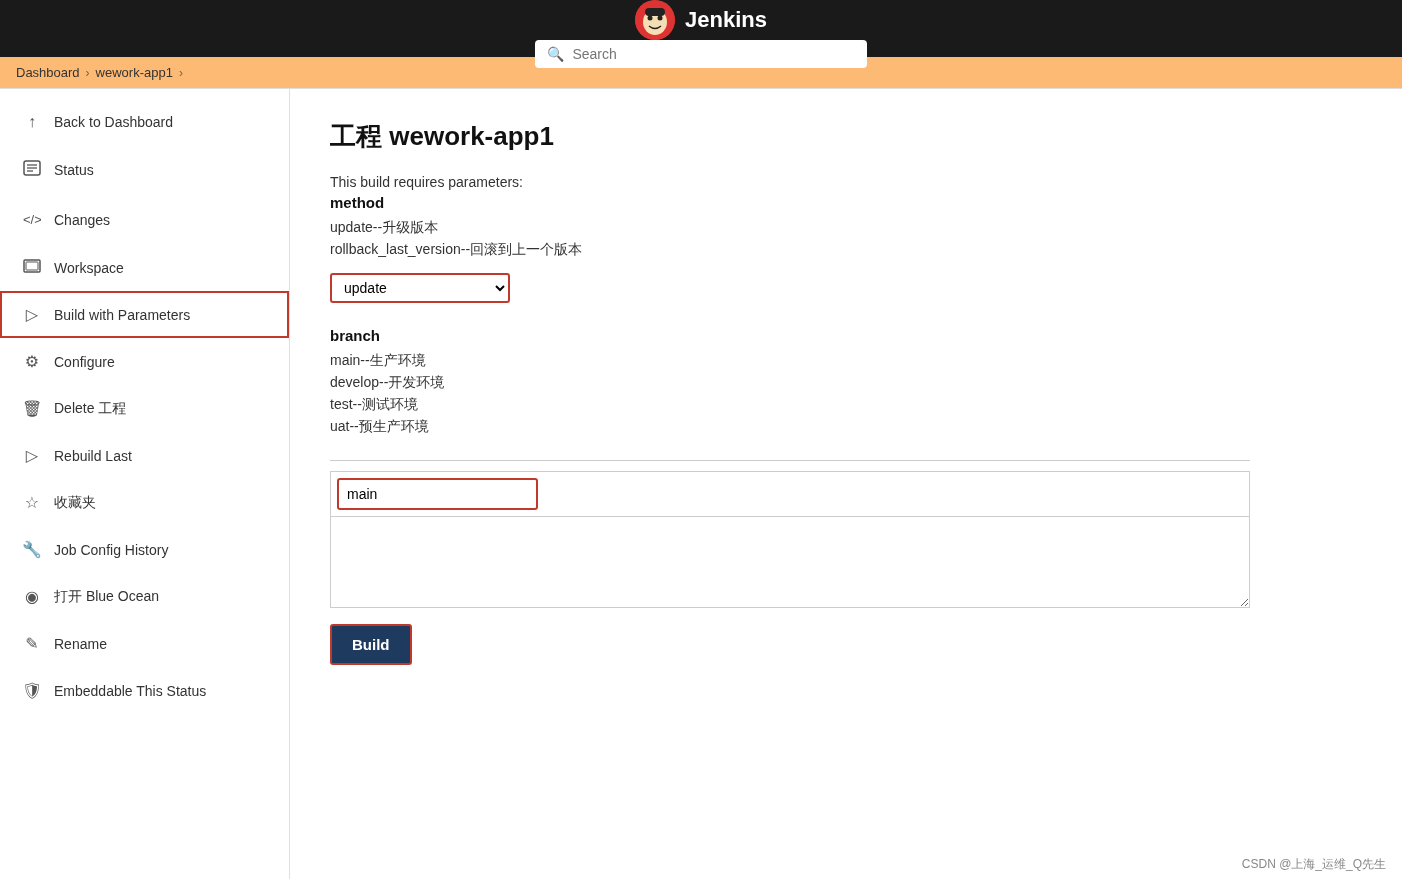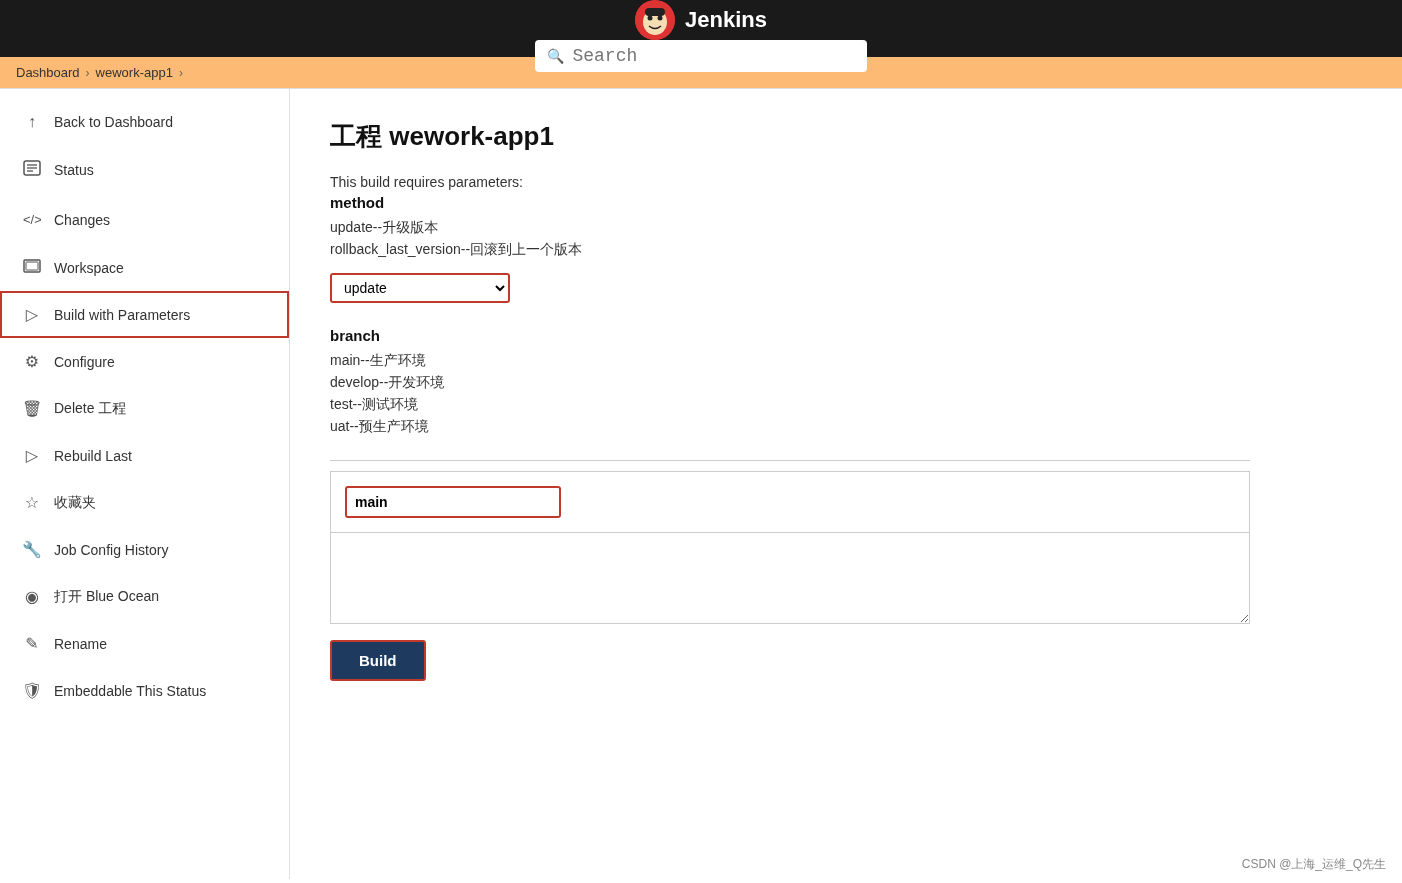--- a/index.html
+++ b/index.html
@@ -43,25 +43,24 @@
       align-items: center;
       background: white;
       border-radius: 4px;
       padding: 6px 12px;
       gap: 8px;
       min-width: 332px;
     }
     .search-box input {
       border: none;
       outline: none;
-      font-size: 18px;
+      font-size: 14px;
       width: 100%;
       background: transparent;
       color: #1d4ed8;
-      font-family: Liberation Mono, monospace;
     }
     .search-icon-svg {
       color: #666;
       font-size: 14px;
     }
 
     
     .breadcrumb {
       background: #fdba74;
       padding: 8px 16px;
@@ -177,21 +176,21 @@
       border: none;
       border-top: 1px solid #ccc;
       margin: 10px 0;
       max-width: 920px;
     }
     .build-btn {
       background: #1e3a5f;
       color: white;
       border: 2px solid #c0392b;
       border-radius: 3px;
-      padding: 10px 27px;
+      padding: 10px 20px;
       font-size: 15px;
       font-weight: bold;
       cursor: pointer;
       margin-top: 16px;
     }
 
     
     .footer-watermark {
       position: fixed;
       bottom: 10px;
@@ -347,21 +346,21 @@
       <div class="param-option">develop--开发环境</div>
       <div class="param-option">test--测试环境</div>
       <div class="param-option">uat--预生产环境</div>
     </div>
 
     <hr class="divider-line">
 
     
     <div style="max-width:920px; border:1px solid #ccc;">
       <div style="padding:6px; border-bottom:1px solid #ccc;">
-        <input type="text" class="param-input" value="main" style="margin: 8px; font-weight: bold;">
+        <input type="text" class="param-input" value="main" style="margin: 0px;">
       </div>
       <textarea class="branch-textarea" style=""></textarea>
     </div>
 
     
     <button class="build-btn">Build</button>
 
   </main>
 </div>
 

